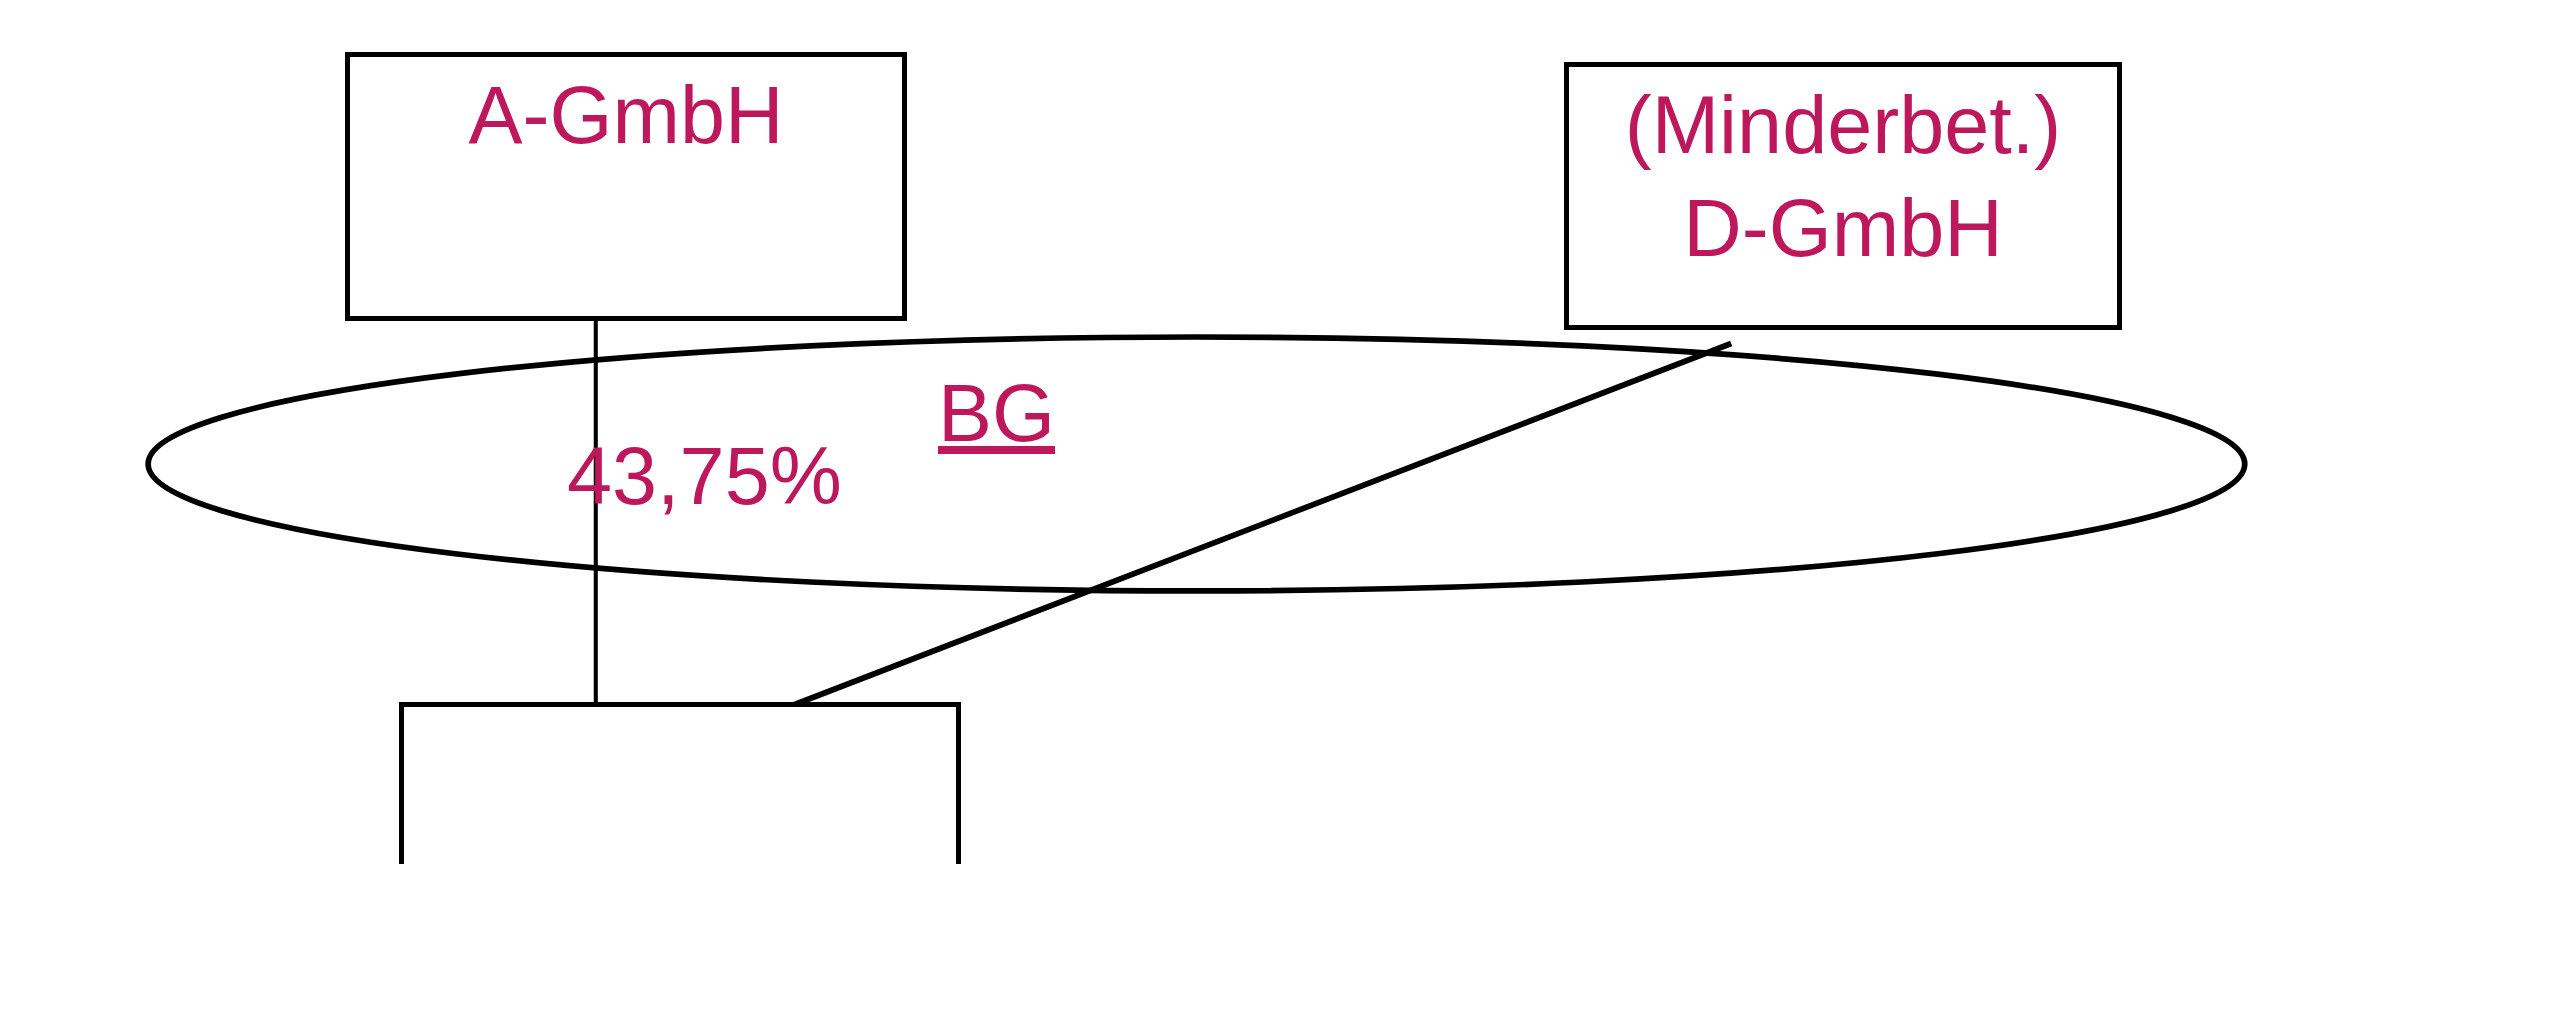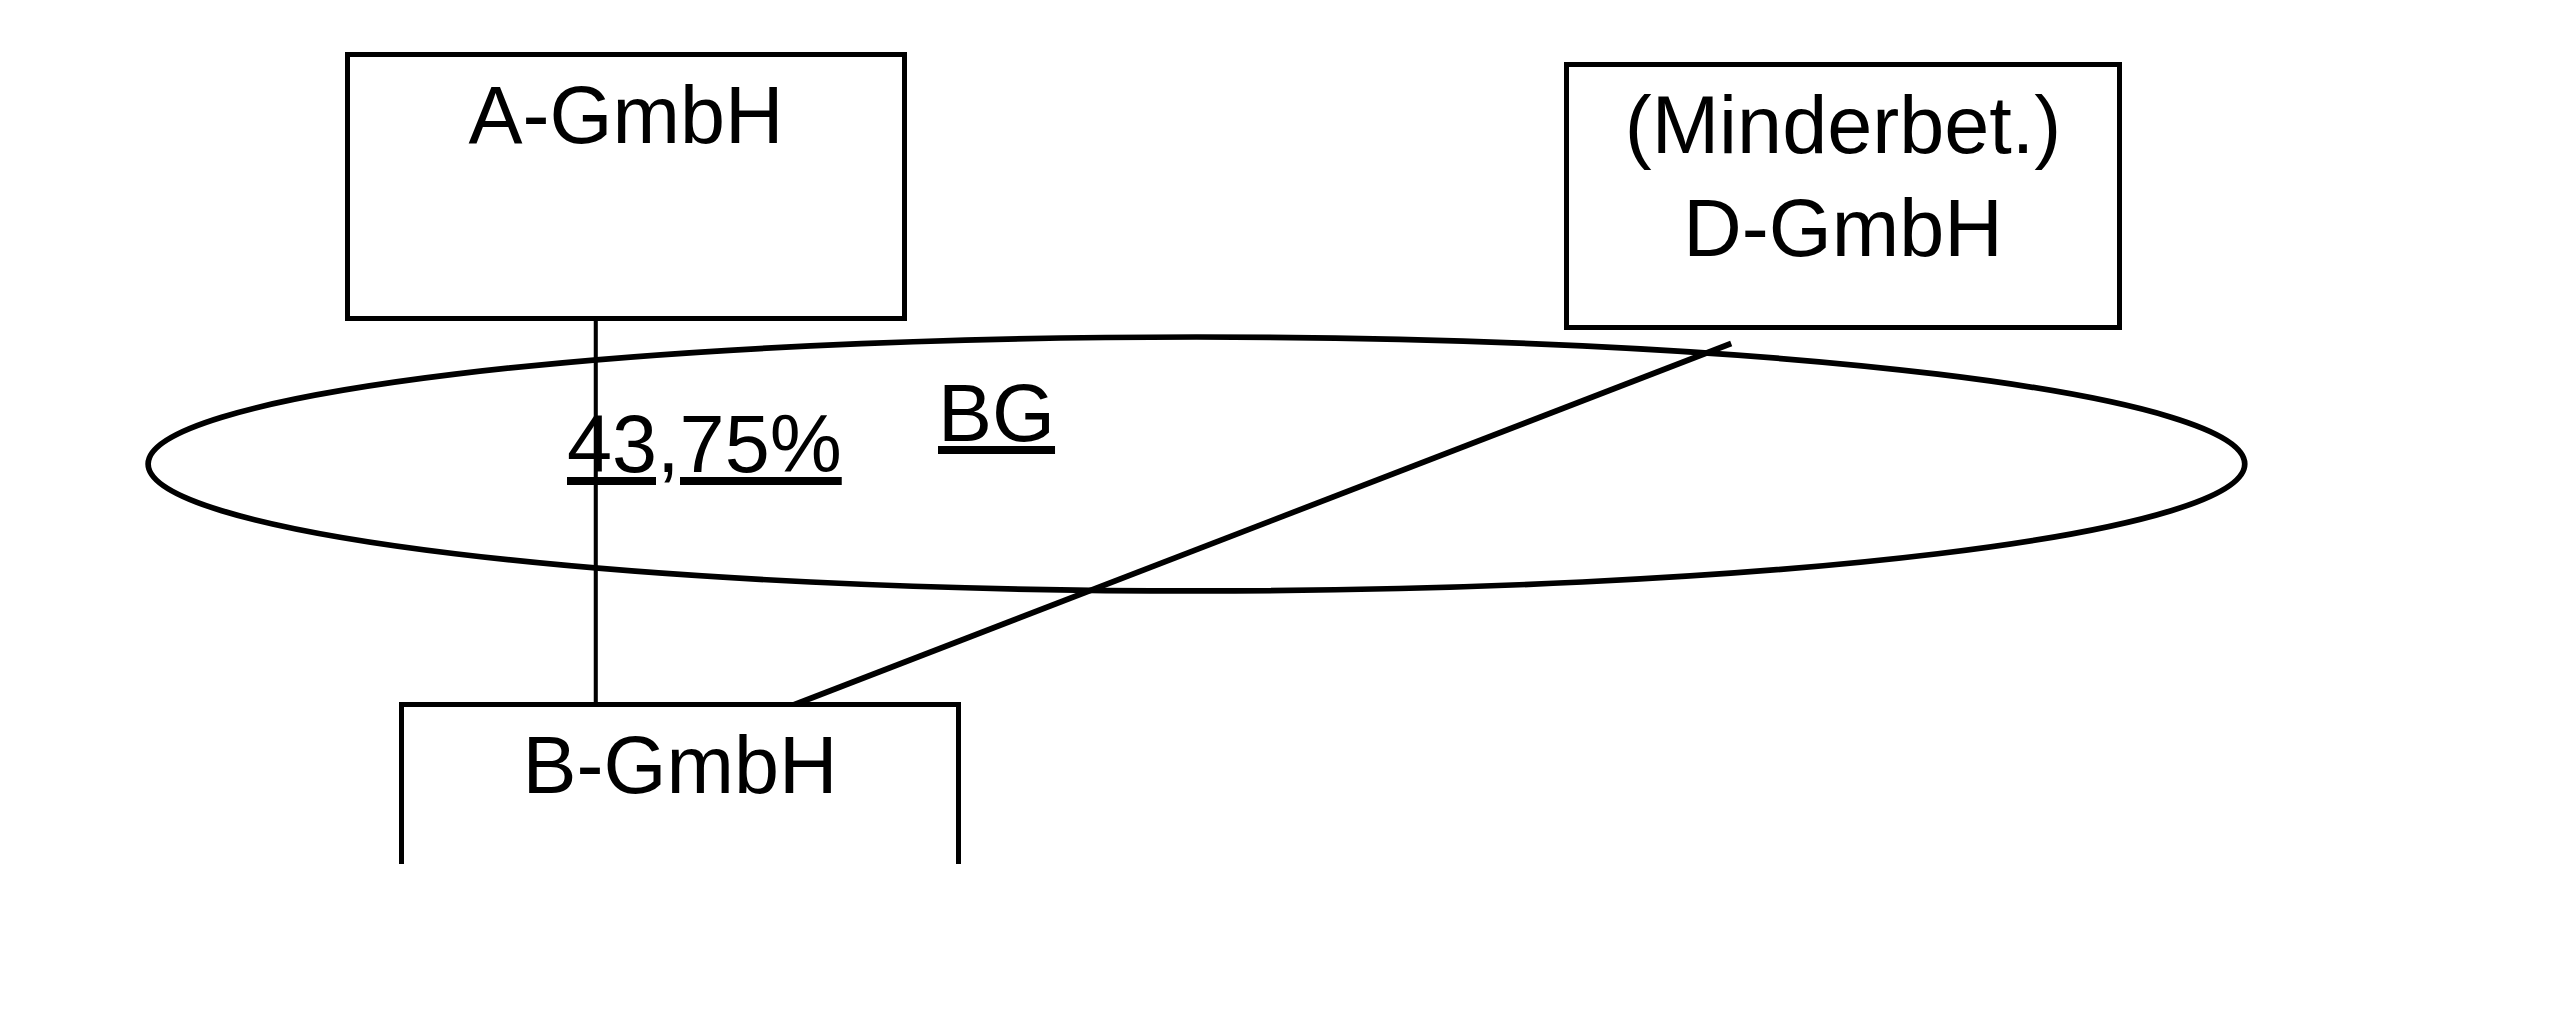--- a/index.html
+++ b/index.html
@@ -4,21 +4,21 @@
 <style>
   html, body { margin: 0; padding: 0; background: #ffffff; }
 
   .canvas {
     position: relative;
     width: 2576px;
     height: 864px;
     background: #ffffff;
     overflow: hidden;
     font-family: "Liberation Sans", sans-serif;
-    color: #000000;
+    color: #be185d;
   }
 
   .connector-layer {
     position: absolute;
     left: 0;
     top: 0;
     width: 2576px;
     height: 1028px;
   }
 
@@ -39,21 +39,21 @@
   .node-a { left: 345px;  top: 52px;  width: 562px; height: 269px; }
   .node-d { left: 1564px; top: 62px;  width: 558px; height: 268px; }
   .node-b { left: 399px;  top: 702px; width: 562px; height: 278px; }
 
   .lbl {
     position: absolute;
     font-size: 81px;
     line-height: 81px;
     white-space: nowrap;
   }
-  .lbl-ab { left: 567px;  top: 404px; text-decoration: underline; }
+  .lbl-ab { left: 567px;  top: 436px; }
   .lbl-db { left: 1545px; top: 428px; }
   .lbl-bg { left: 938px; top: 373px; text-decoration: underline; }
 </style>
 </head>
 <body>
 
 <div class="canvas">
 
   <svg class="connector-layer" viewBox="0 0 3165 1263" width="2576" height="1028" xmlns="http://www.w3.org/2000/svg">
     <ellipse cx="1470" cy="570" rx="1288" ry="156" fill="none" stroke="#000000" stroke-width="7"></ellipse>
@@ -64,20 +64,19 @@
   <div class="node node-a">
     <span>A-GmbH</span>
   </div>
 
   <div class="node node-d">
     <span>(Minderbet.)</span>
     <span>D-GmbH</span>
   </div>
 
   <div class="node node-b">
-    <span>B-GmbH</span>
   </div>
 
   <div class="lbl lbl-ab">43,75%</div>
   <div class="lbl lbl-bg">BG</div>
 
 </div>
 
 
 </body></html>

